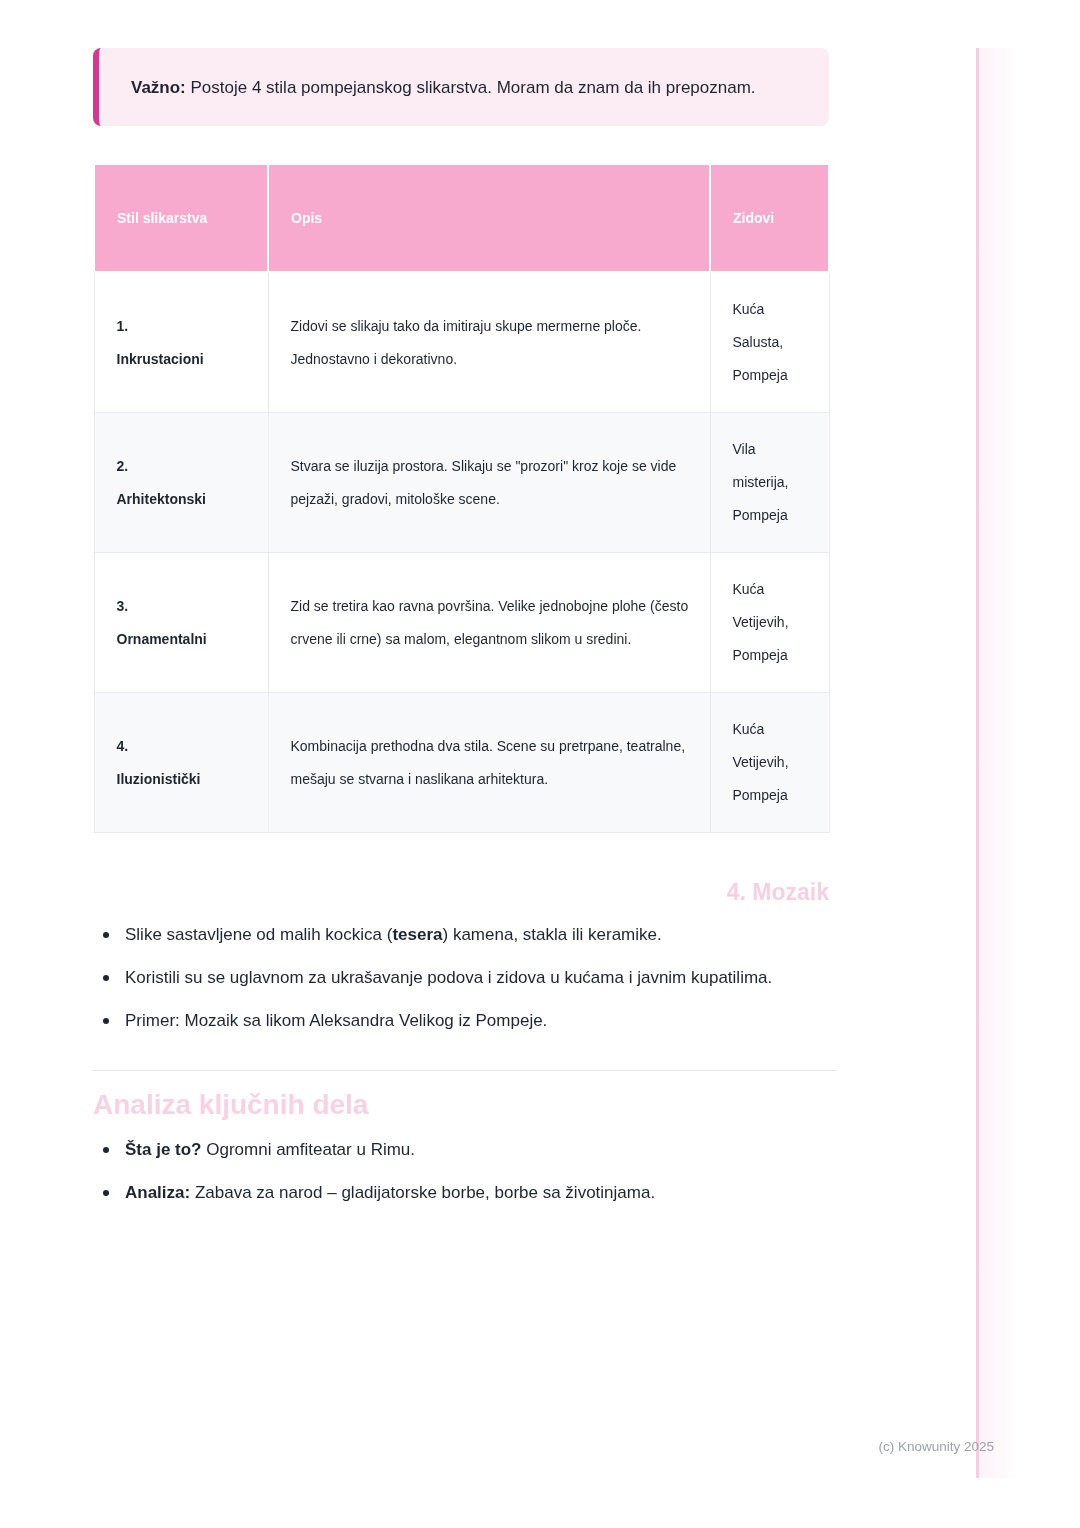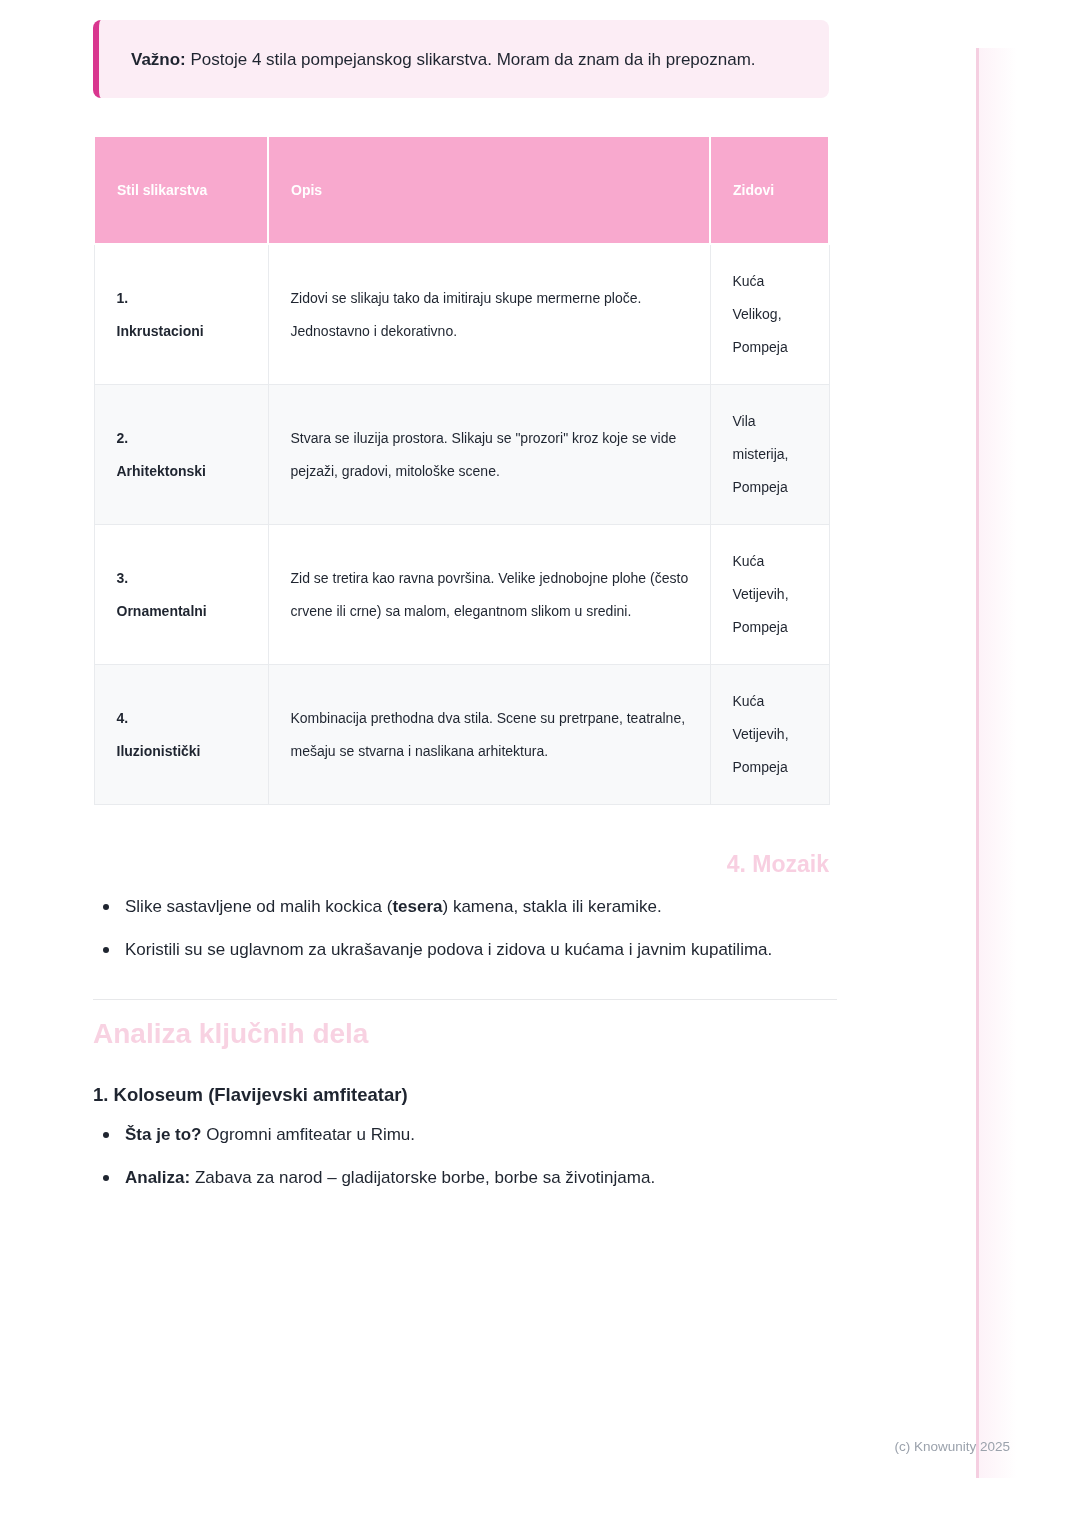--- a/index.html
+++ b/index.html
@@ -8,21 +8,21 @@
     width: 1080px; height: 1528px;
     position: relative;
     overflow: hidden;
     font-family: "Liberation Sans", sans-serif;
     color: #1f2530;
   }
   .content { width: 736px; margin-left: 93px; }
 
   
   .callout {
-    margin-top: 20px;
+    margin-top: 48px;
     background: #fcedf5;
     border-left: 6px solid #d9368f;
     border-radius: 8px;
     padding: 22px 30px 20px 32px;
     font-size: 17px;
     line-height: 36px;
   }
   .b { font-weight: 700; }
 
   
@@ -115,21 +115,21 @@
   .edge-wash {
     position: absolute;
     left: 979px; top: 48px;
     width: 38px; height: 1430px;
     background: linear-gradient(to right, #fdf2f8, #ffffff);
   }
 
   .footer {
     position: absolute;
     top: 1439px;
-    right: 70px;
+    right: 86px;
     font-size: 13.5px;
     color: #9ba2ac;
   }
 </style>
 </head>
 <body>
 
 <div class="content">
 
   <div class="callout">
@@ -155,21 +155,21 @@
           </th>
       </tr>
     </thead>
     <tbody>
       <tr class="odd r1">
         <td class="c-style">
           <div>1.</div>
           <div>Inkrustacioni</div>
         </td>
         <td>Zidovi se slikaju tako da imitiraju skupe mermerne ploče. Jednostavno i dekorativno.</td>
-        <td>Kuća Velikog, Pompeja</td>
+        <td>Kuća Salusta, Pompeja</td>
       </tr>
       <tr class="even r2">
         <td class="c-style">
           <div>2.</div>
           <div>Arhitektonski</div>
         </td>
         <td>Stvara se iluzija prostora. Slikaju se "prozori" kroz koje se vide pejzaži, gradovi, mitološke scene.</td>
         <td>Vila misterija, Pompeja</td>
       </tr>
       <tr class="odd r3">
@@ -189,27 +189,27 @@
         <td>Kuća Vetijevih, Pompeja</td>
       </tr>
     </tbody>
   </table>
 
   <h2 class="pink">4. Mozaik</h2>
 
   <ul>
     <li><span>Slike sastavljene od malih kockica (</span><span class="b">tesera</span><span>) kamena, stakla ili keramike.</span></li>
     <li><span>Koristili su se uglavnom za ukrašavanje podova i zidova u kućama i javnim kupatilima.</span><span class="b"></span><span></span></li>
+    <li><span>Primer: Mozaik sa likom Aleksandra Velikog iz Pompeje.</span><span class="b"></span><span></span></li>
   </ul>
 
   <hr class="divider">
 
   <h1 class="pink">Analiza ključnih dela</h1>
 
-  <h3 class="sub">1. Koloseum (Flavijevski amfiteatar)</h3>
 
   <ul>
     <li><span></span><span class="b">Šta je to?</span><span> Ogromni amfiteatar u Rimu.</span></li>
     <li><span></span><span class="b">Analiza:</span><span> Zabava za narod – gladijatorske borbe, borbe sa životinjama.</span></li>
   </ul>
 
 </div>
 
 <div class="edge-wash"></div>
 <div class="edge-line"></div>

